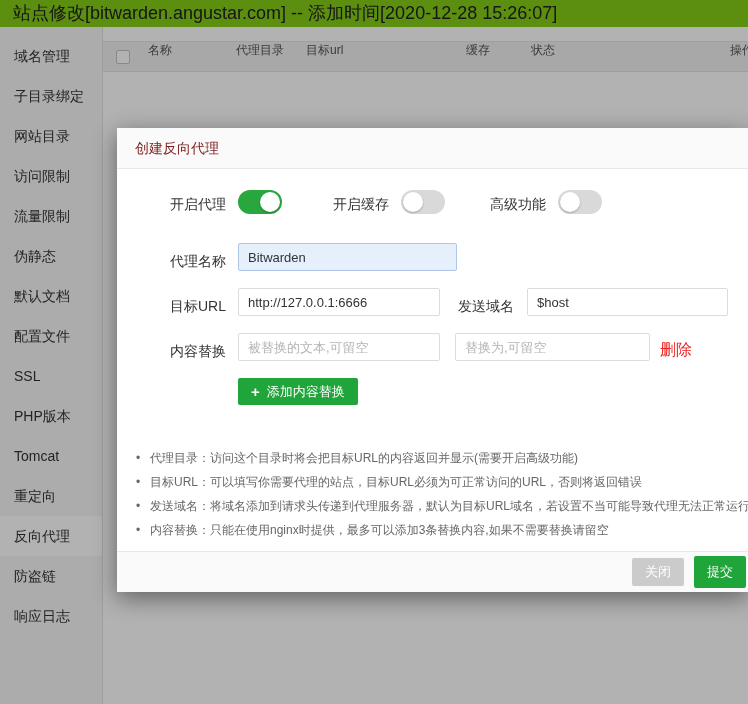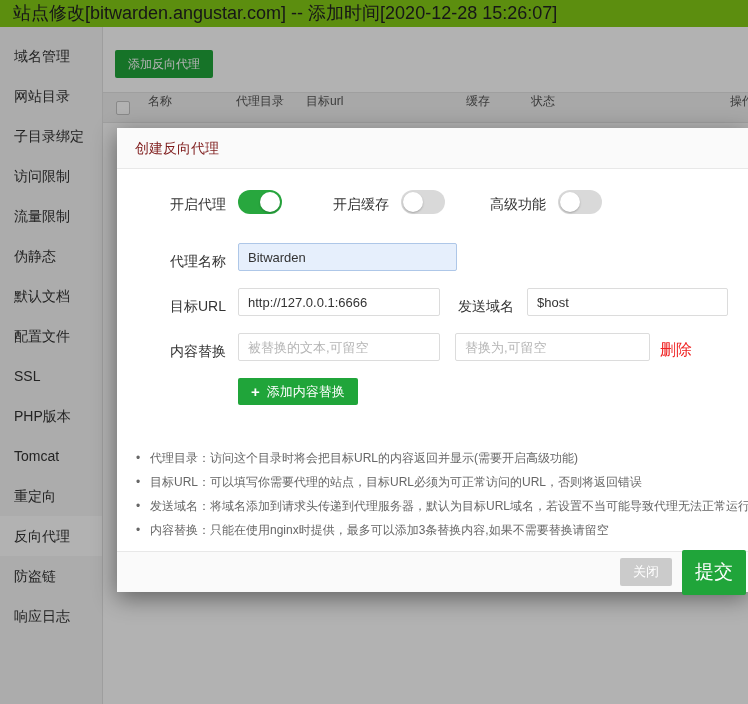--- a/index.html
+++ b/index.html
@@ -111,52 +111,51 @@
     position:absolute; left:0; right:0; bottom:0; height:41px;
     background:#fafafa; border-top:1px solid #e8e8e8;
     display:flex; align-items:center; justify-content:flex-end; padding-right:2px;
   }
   .btn-close {
     height:28px; padding:0 13px; background:#cbcbcb; color:#fff; font-size:13px;
     border:none; border-radius:2px; cursor:pointer; margin-right:10px;
     font-family:"Liberation Sans","DejaVu Sans",sans-serif;
   }
   .btn-submit {
-    height:45px; padding:0 13px; background:#20a53a; color:#fff; font-size:19px;
+    height:32px; padding:0 13px; background:#20a53a; color:#fff; font-size:13px;
     border:none; border-radius:2px; cursor:pointer;
     font-family:"Liberation Sans","DejaVu Sans",sans-serif;
   }
 </style>
 </head>
 <body>
 
 <div class="screen">
 
   <div class="titlebar">站点修改[bitwarden.angustar.com] -- 添加时间[2020-12-28 15:26:07]</div>
 
   <div class="sidebar">
     <div class="side-item">域名管理</div>
+    <div class="side-item">子目录绑定</div>
     <div class="side-item">网站目录</div>
-    <div class="side-item">子目录绑定</div>
     <div class="side-item">访问限制</div>
     <div class="side-item">流量限制</div>
     <div class="side-item">伪静态</div>
     <div class="side-item">默认文档</div>
     <div class="side-item">配置文件</div>
     <div class="side-item">SSL</div>
     <div class="side-item">PHP版本</div>
     <div class="side-item">Tomcat</div>
     <div class="side-item">重定向</div>
     <div class="side-item active">反向代理</div>
     <div class="side-item">防盗链</div>
     <div class="side-item">响应日志</div>
   </div>
 
   <div class="main">
-    <button class="add-btn">添加反向代理</button>
     <div class="table-head">
       <span class="th-cb">
           <span class="checkbox"></span>
         </span>
       <span class="th-name">名称</span>
       <span class="th-dir">代理目录</span>
       <span class="th-url">目标url</span>
       <span class="th-cache">缓存</span>
       <span class="th-state">状态</span>
       <span class="th-op">操作</span>

